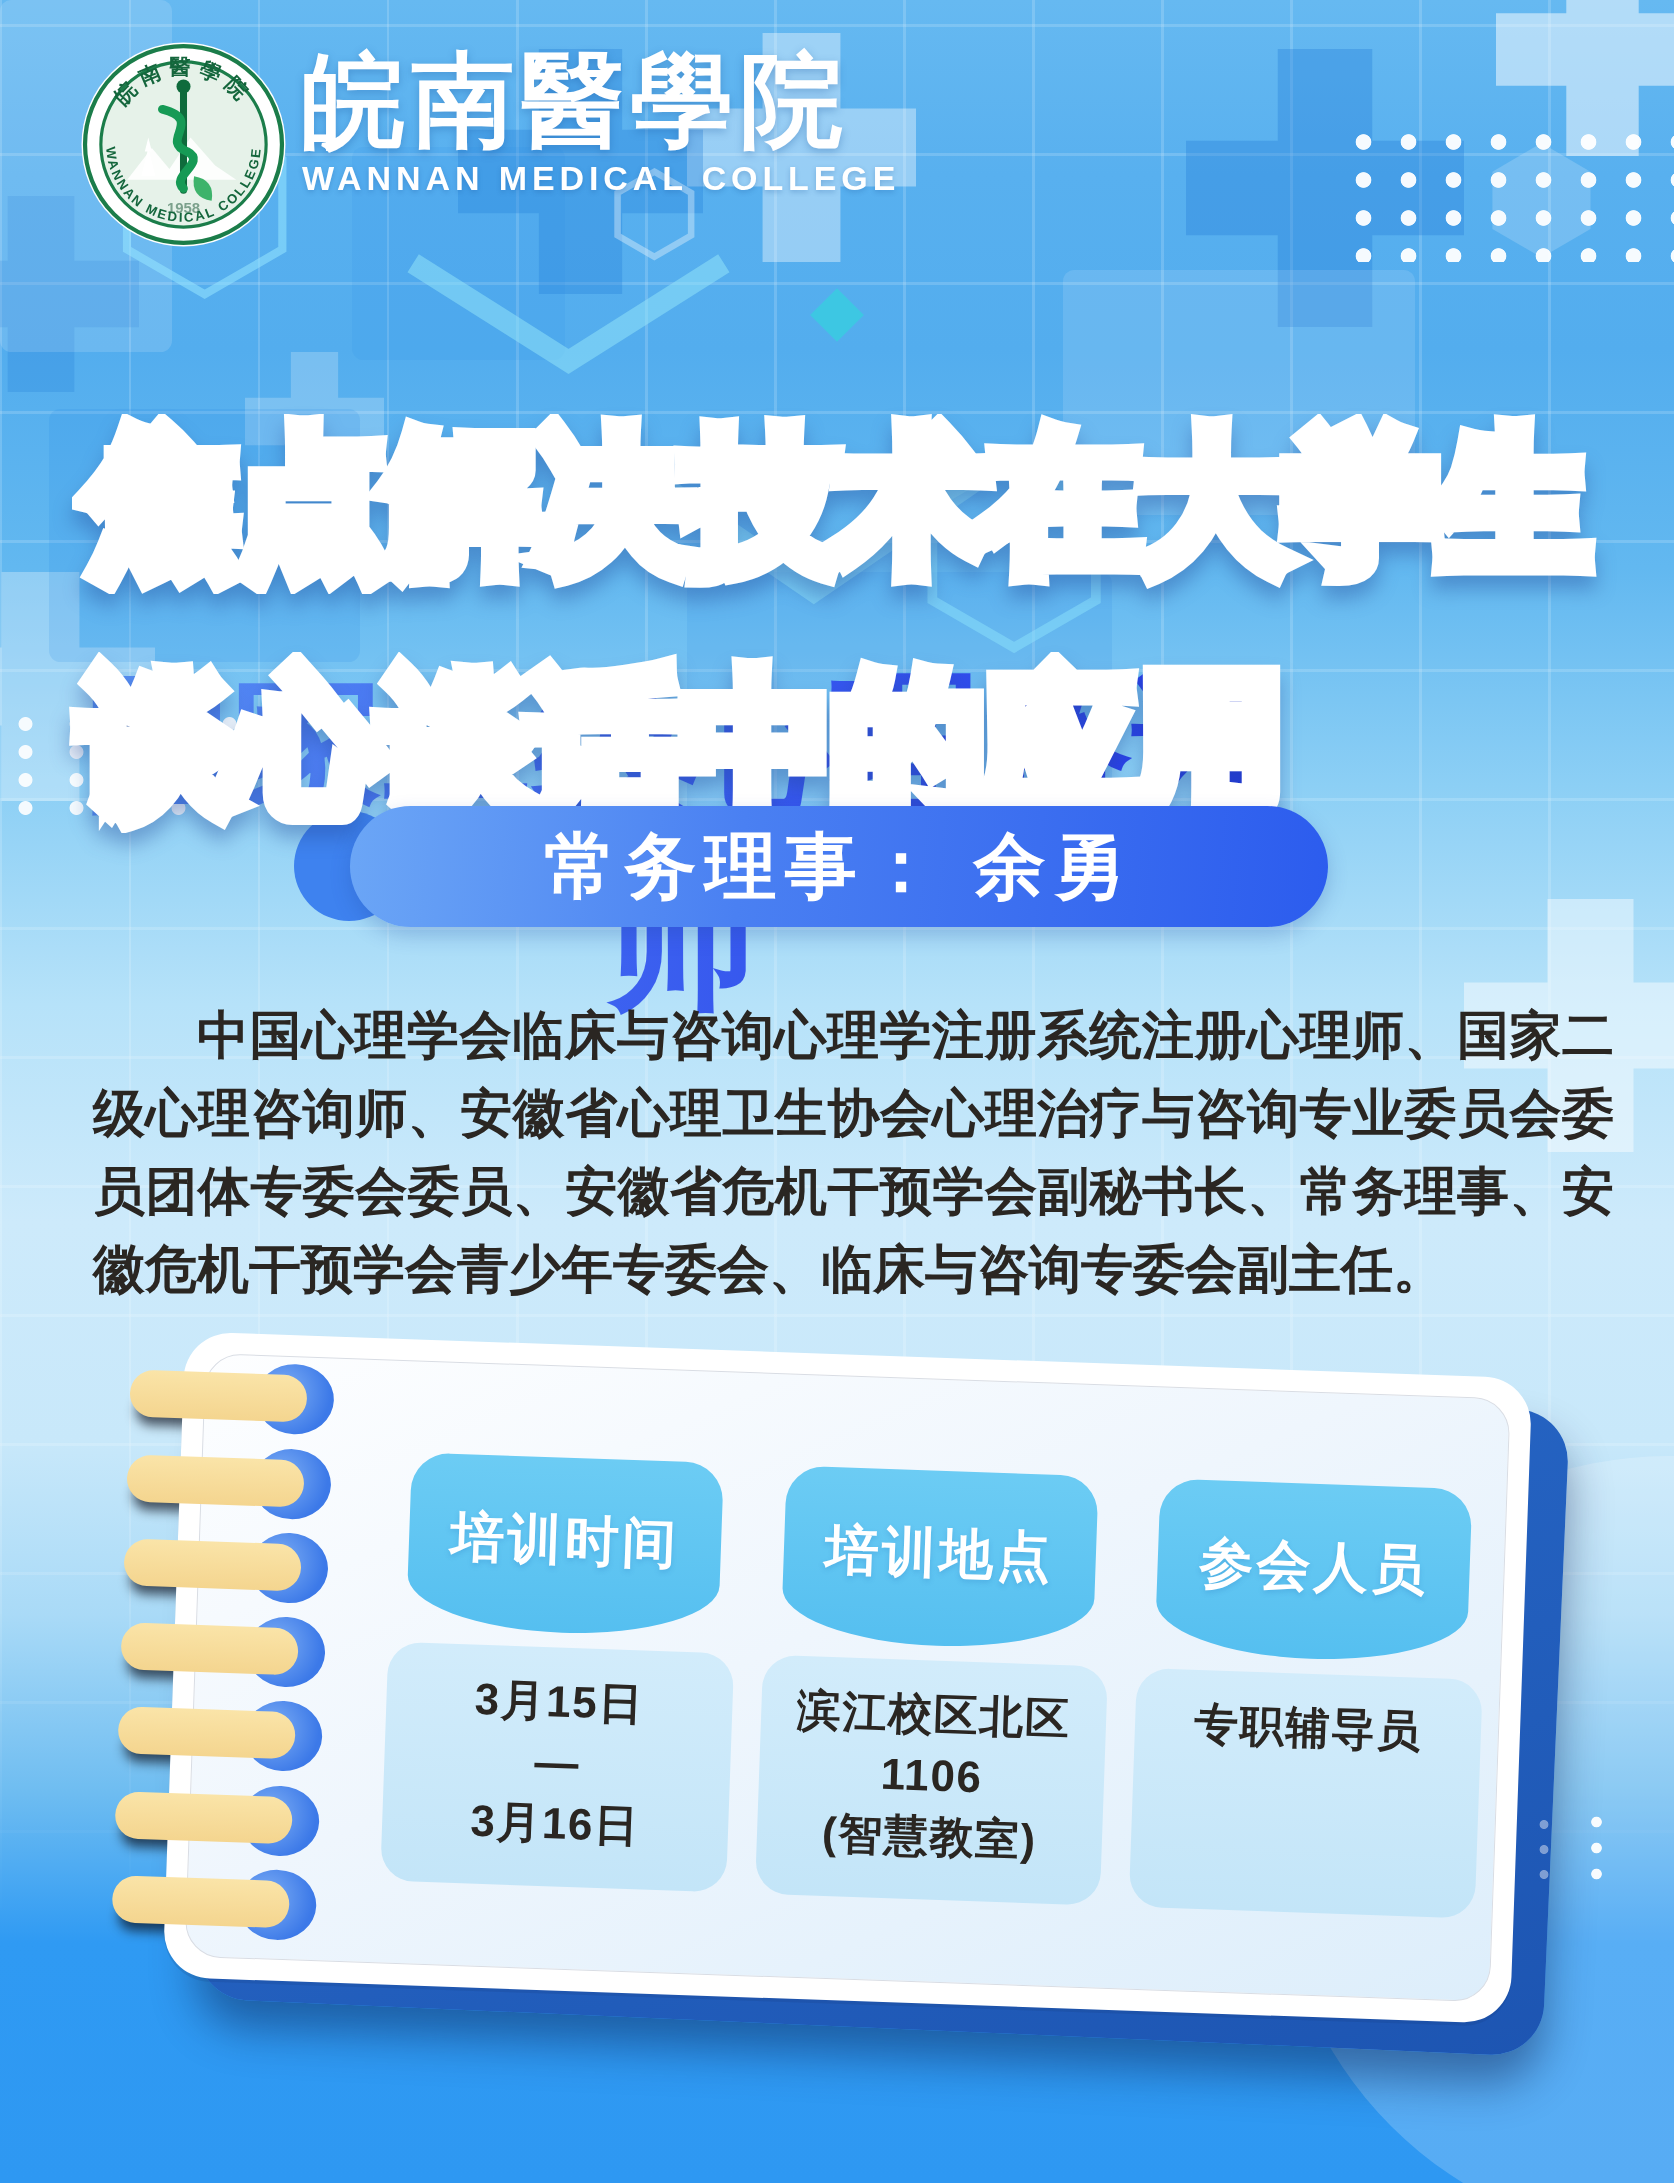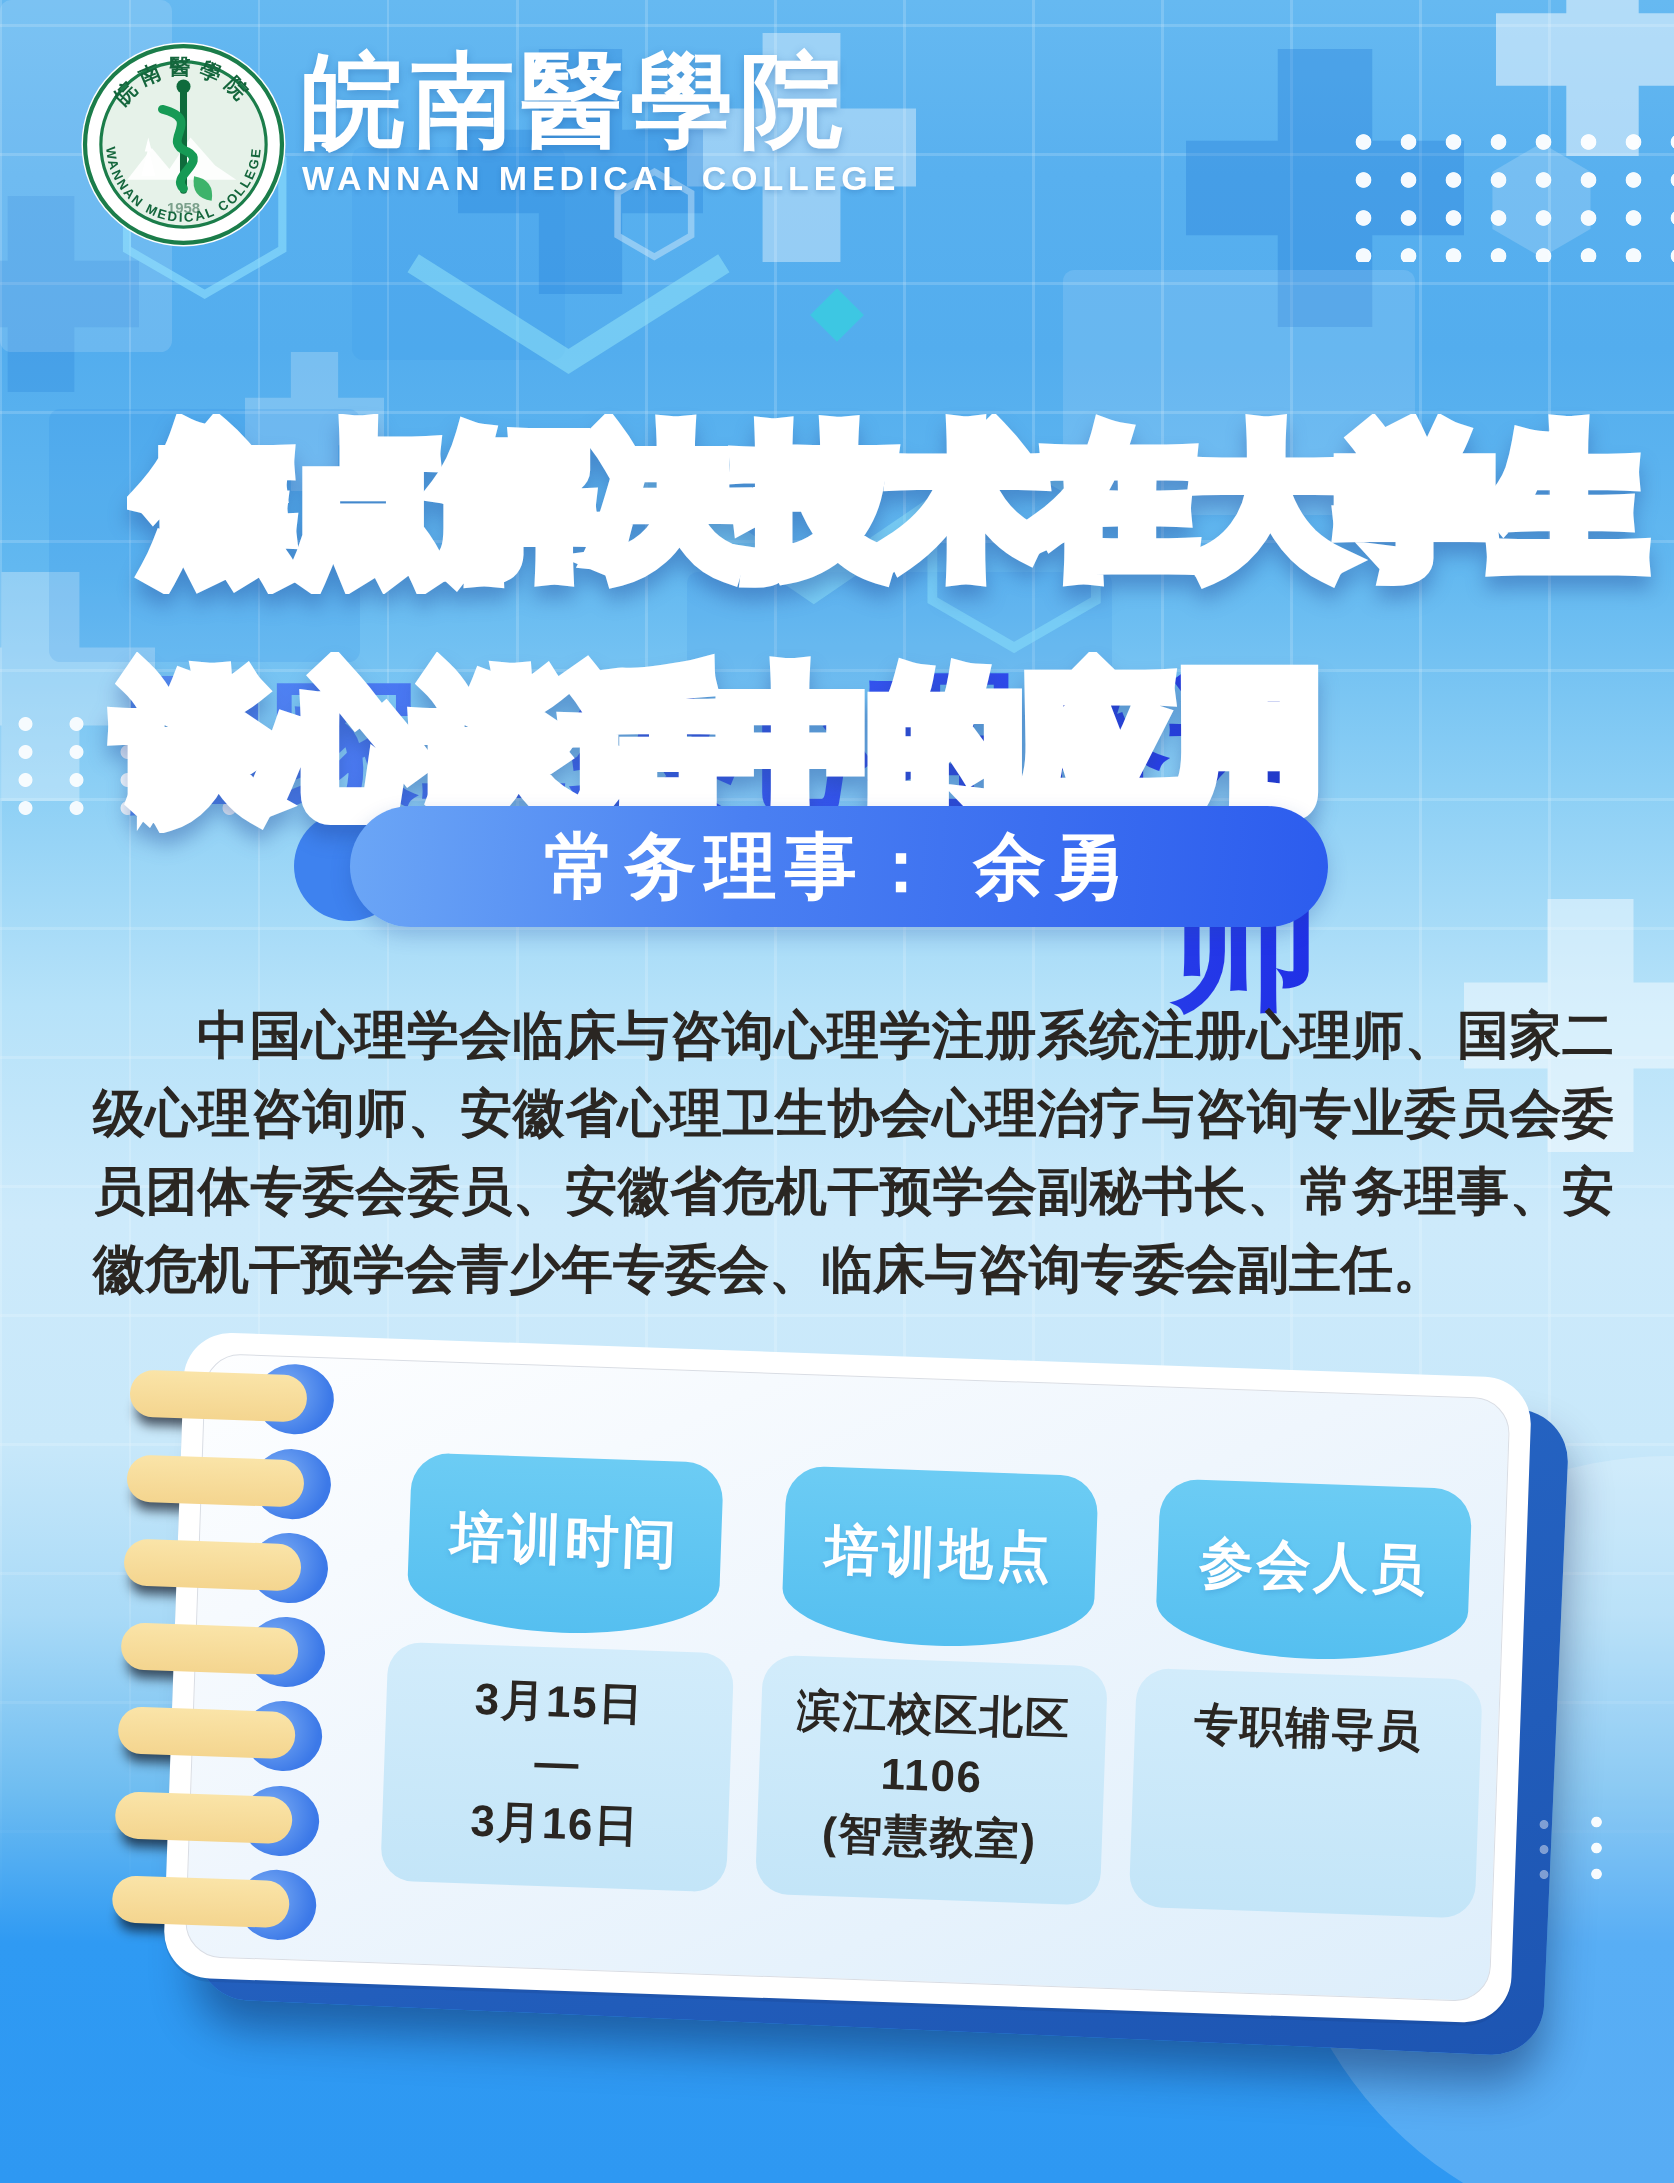--- a/index.html
+++ b/index.html
@@ -43,21 +43,21 @@
   .diamond{position:absolute;left:818px;top:296px;width:38px;height:38px;background:rgba(57,203,224,.85);transform:rotate(45deg);}
   
   .decor-svg{position:absolute;inset:0;width:100%;height:100%;}
   
   .logo-row{position:absolute;left:78px;top:39px;display:flex;align-items:flex-start;z-index:5;}
   .emblem{width:211px;height:211px;flex:0 0 auto;}
   .logo-text{margin-left:13px;padding-top:4.9px;color:#fff;}
   .logo-zh{font-size:103px;font-weight:900;letter-spacing:6.5px;line-height:1.1;text-shadow:0 3.3px 8.2px rgba(30,90,160,.35);}
   .logo-en{font-size:34px;font-weight:700;letter-spacing:4.9px;margin-top:1.6px;text-shadow:0 1.6px 4.9px rgba(30,90,160,.3);}
   
-  .big-title{position:absolute;z-index:6;font-weight:900;font-size:150px;line-height:1.32;text-align:right;
+  .big-title{position:absolute;z-index:6;font-weight:900;font-size:150px;line-height:1.32;text-align:center;
     background:linear-gradient(100deg,var(--title-grad-start,#5b96f4) 0%,#3d63f0 45%,var(--title-grad-end,#1f2fe6) 100%);
     -webkit-background-clip:text;background-clip:text;color:#2b46ec;letter-spacing:0;}
   @supports (-webkit-background-clip: text){.big-title{color:transparent;}}
   .big-title::before{content:attr(data-text);position:absolute;left:0;top:0;width:100%;z-index:-1;color:#fff;
     -webkit-text-stroke:23px #fff;filter:drop-shadow(0 13px 9.8px rgba(35,70,150,.38));}
   .line1{left:33px;top:301px;width:1609px;}
   .line2{left:45px;top:543px;width:1276px;}
   
   .banner-circle{position:absolute;left:294px;top:811px;width:110px;height:110px;border-radius:50%;background:#3e82ef;z-index:5;}
   .expert-banner{position:absolute;left:350px;top:806px;width:978px;height:121px;border-radius:64px;z-index:6;

